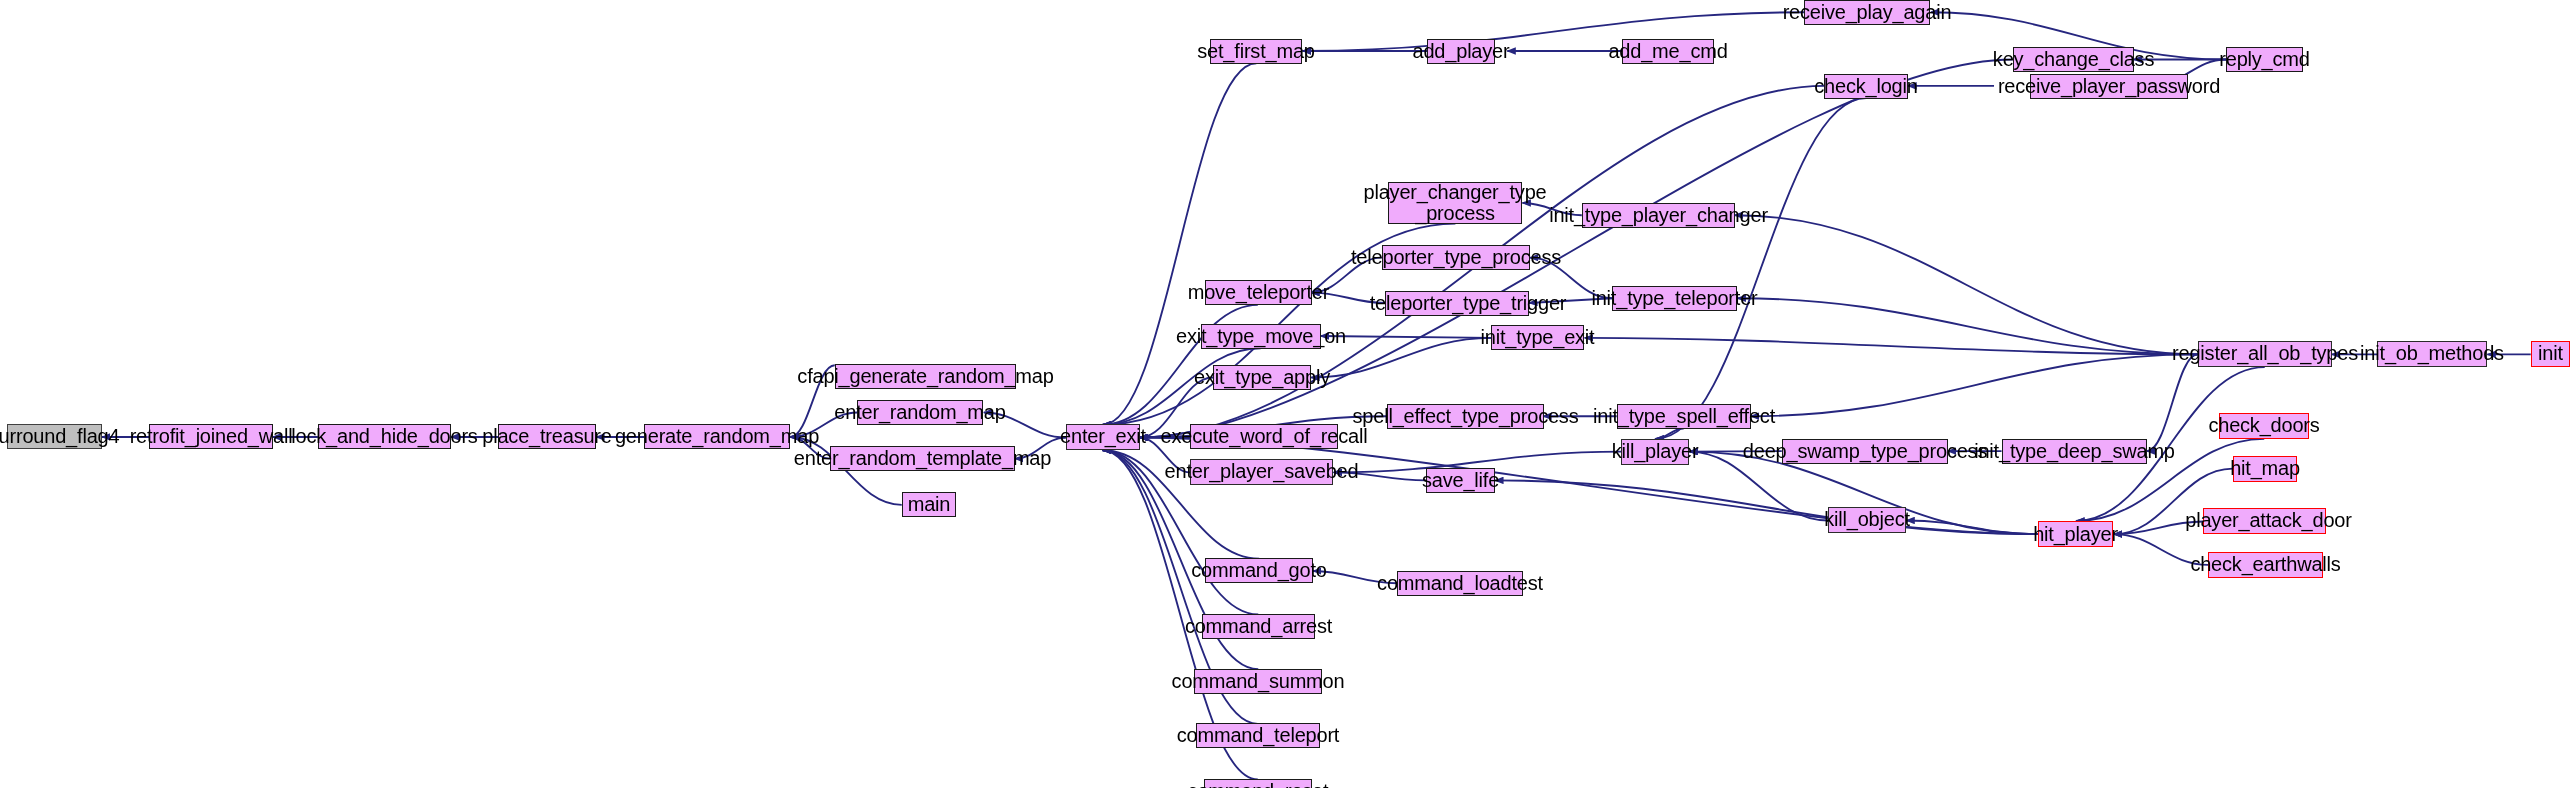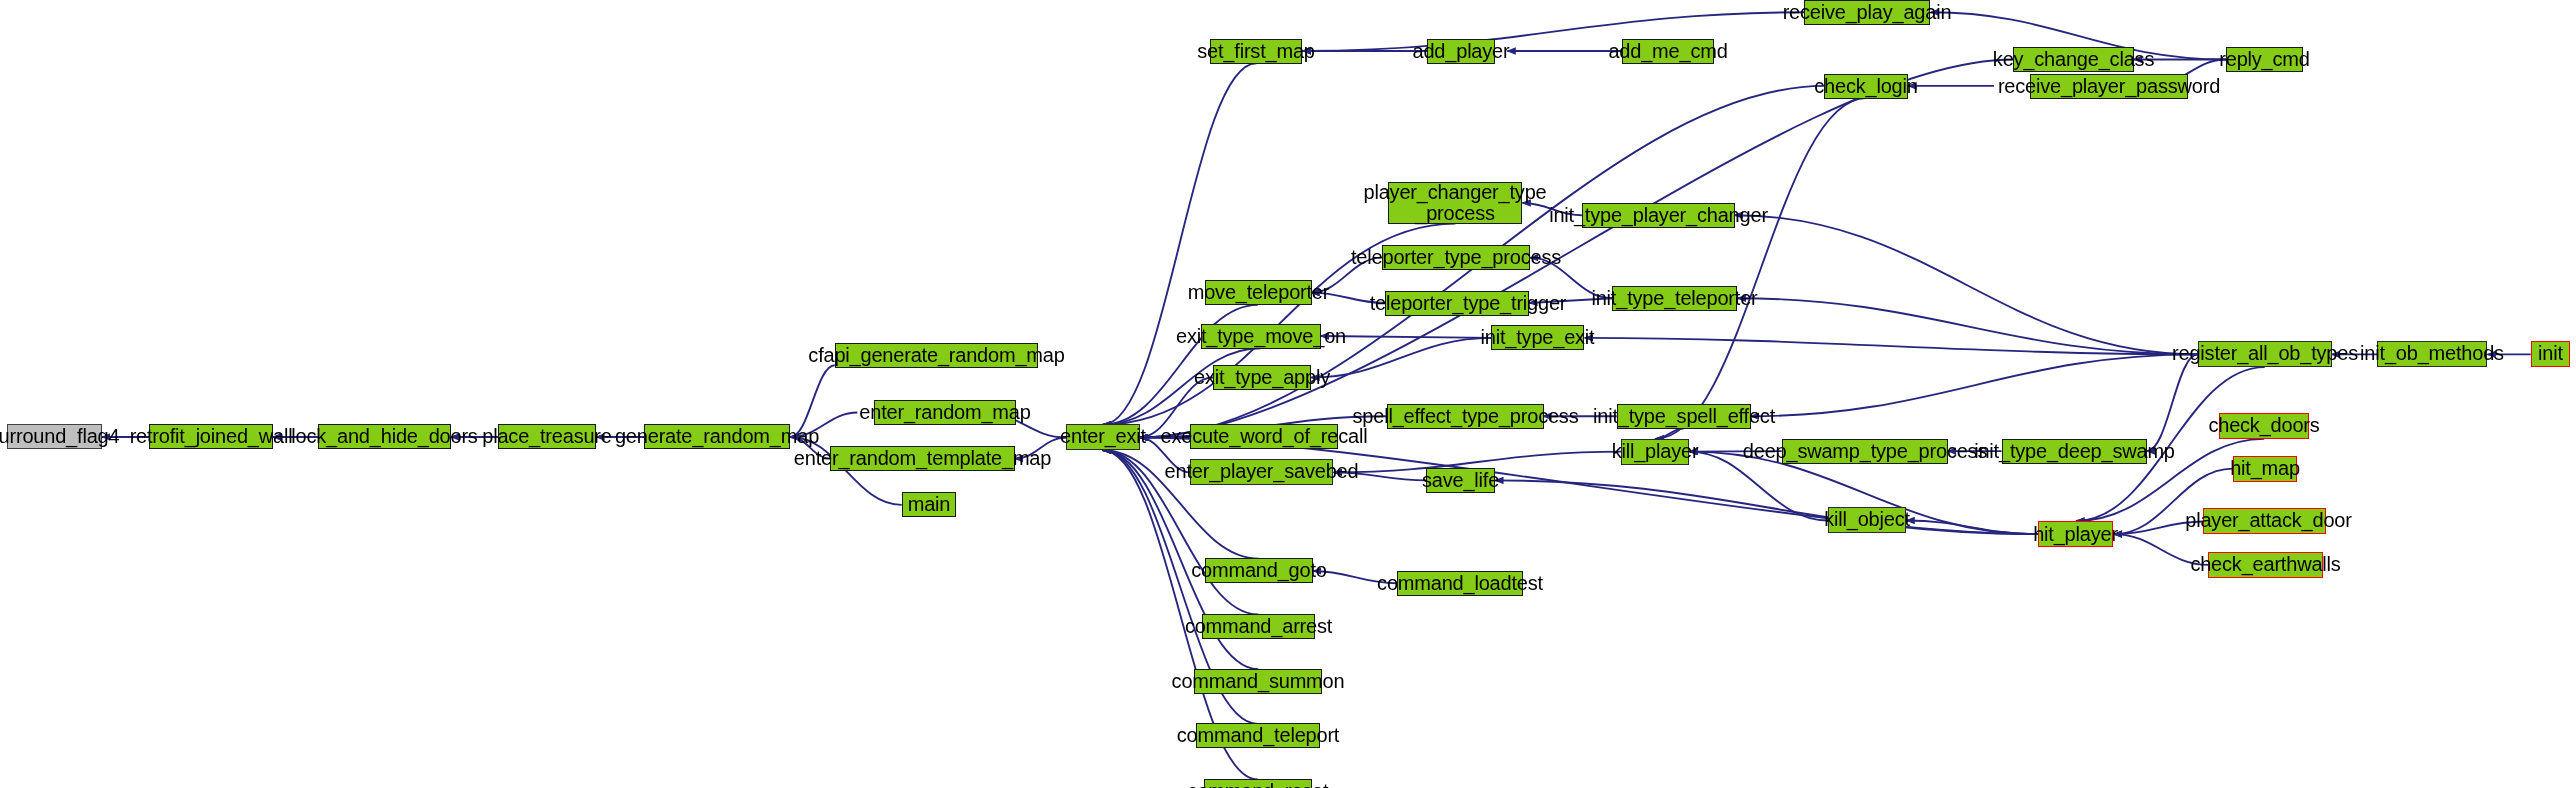--- a/index.html
+++ b/index.html
@@ -1,20 +1,20 @@
 <!DOCTYPE html>
 <html style="font-size:15px"><head>
 <meta charset="utf-8">
 <style>
   html,body{margin:0;padding:0;background:#ffffff;}
   body{font-family:"Liberation Sans","DejaVu Sans",sans-serif;}
   #graph-root{position:relative;width:2576px;height:789px;background:#fff;overflow:hidden;}
   svg#edges{position:absolute;left:0;top:0;width:2576px;height:789px;}
   .node{position:absolute;box-sizing:border-box;display:flex;align-items:center;justify-content:center;
-        background:#84cc16;border:1.5px solid #1a1a1a;color:#000;font-size:20px;line-height:1.05;
+        background:#f0abfc;border:1.5px solid #1a1a1a;color:#000;font-size:20px;line-height:1.05;
         text-align:center;white-space:pre-line;letter-spacing:-0.2px;}
   .node.red{border-color:#ff0000;border-width:1.9px;}
   .node.gray{background:#bfbfbf;border-color:#404040;}
   .node.thick{border-width:1.9px;border-color:#2b2b2b;}
 </style>
 </head>
 <body>
 
 <div id="graph-root">
   <svg id="edges" viewBox="0 0 2731 836" preserveAspectRatio="none" xmlns="http://www.w3.org/2000/svg">
@@ -89,22 +89,22 @@
         <path d="M1333.5,767 C1264.41,767 1238.09,477 1169,477" marker-end="url(#ah)"></path>
         <path d="M1333.5,826 C1264.41,826 1238.09,477 1169,477" marker-end="url(#ah)"></path>
       </g>
   </svg>
   <div id="node-layer">
       <div class="node gray" style="left: 6.6px; top: 424px; width: 95px; height: 24.5px;">surround_flag4</div>
       <div class="node" style="left: 149px; top: 424px; width: 124px; height: 24.5px;">retrofit_joined_wall</div>
       <div class="node" style="left: 318px; top: 424px; width: 133px; height: 24.5px;">lock_and_hide_doors</div>
       <div class="node" style="left: 498px; top: 424px; width: 98px; height: 24.5px;">place_treasure</div>
       <div class="node" style="left: 644px; top: 424px; width: 146px; height: 24.5px;">generate_random_map</div>
-      <div class="node" style="left: 835px; top: 343px; width: 203px; height: 24.5px;">cfapi_generate_random_map</div>
-      <div class="node" style="left: 857px; top: 400px; width: 142px; height: 24.5px; margin-left: 17px;">enter_random_map</div>
+      <div class="node" style="left: 835px; top: 364px; width: 181px; height: 24.5px;">cfapi_generate_random_map</div>
+      <div class="node" style="left: 857px; top: 400px; width: 126px; height: 24.5px;">enter_random_map</div>
       <div class="node" style="left: 830px; top: 446px; width: 185px; height: 24.5px;">enter_random_template_map</div>
       <div class="node" style="left: 902px; top: 492px; width: 54px; height: 24.5px;">main</div>
       <div class="node thick" style="left: 1066px; top: 424px; width: 74px; height: 25.5px;">enter_exit</div>
       <div class="node" style="left: 1210px; top: 39px; width: 92px; height: 24.5px;">set_first_map</div>
       <div class="node" style="left: 1427px; top: 39px; width: 68px; height: 24.5px;">add_player</div>
       <div class="node" style="left: 1622px; top: 39px; width: 92px; height: 24.5px;">add_me_cmd</div>
       <div class="node" style="left: 1804px; top: 0px; width: 126px; height: 24.5px;">receive_play_again</div>
       <div class="node" style="left: 2013px; top: 47px; width: 121px; height: 24.5px;">key_change_class</div>
       <div class="node" style="left: 2226px; top: 47px; width: 77px; height: 24.5px;">reply_cmd</div>
       <div class="node" style="left: 1824px; top: 74px; width: 84px; height: 24.5px;">check_login</div>

